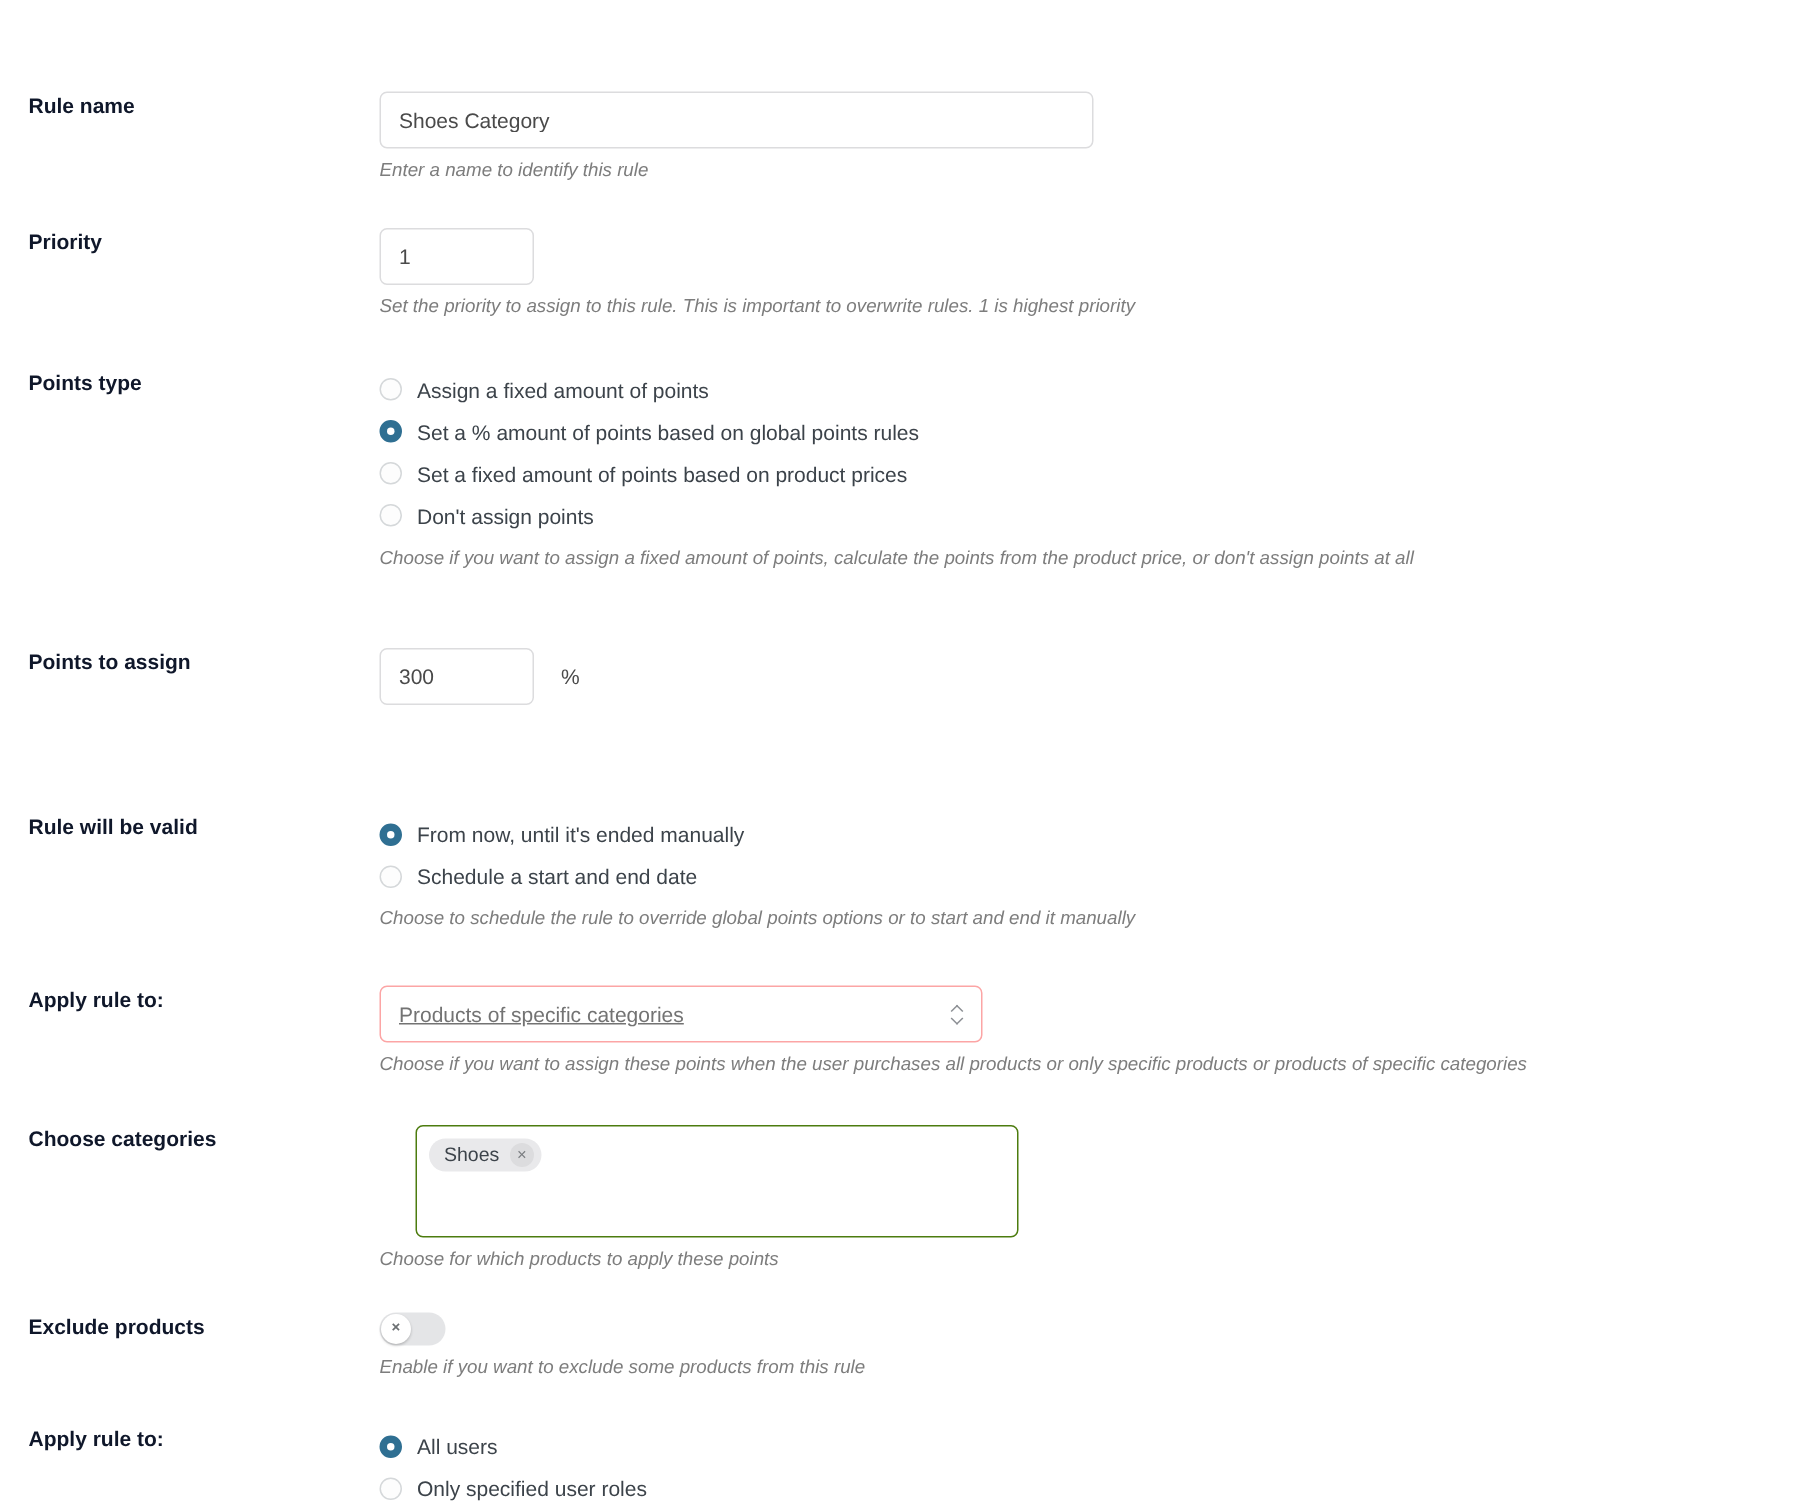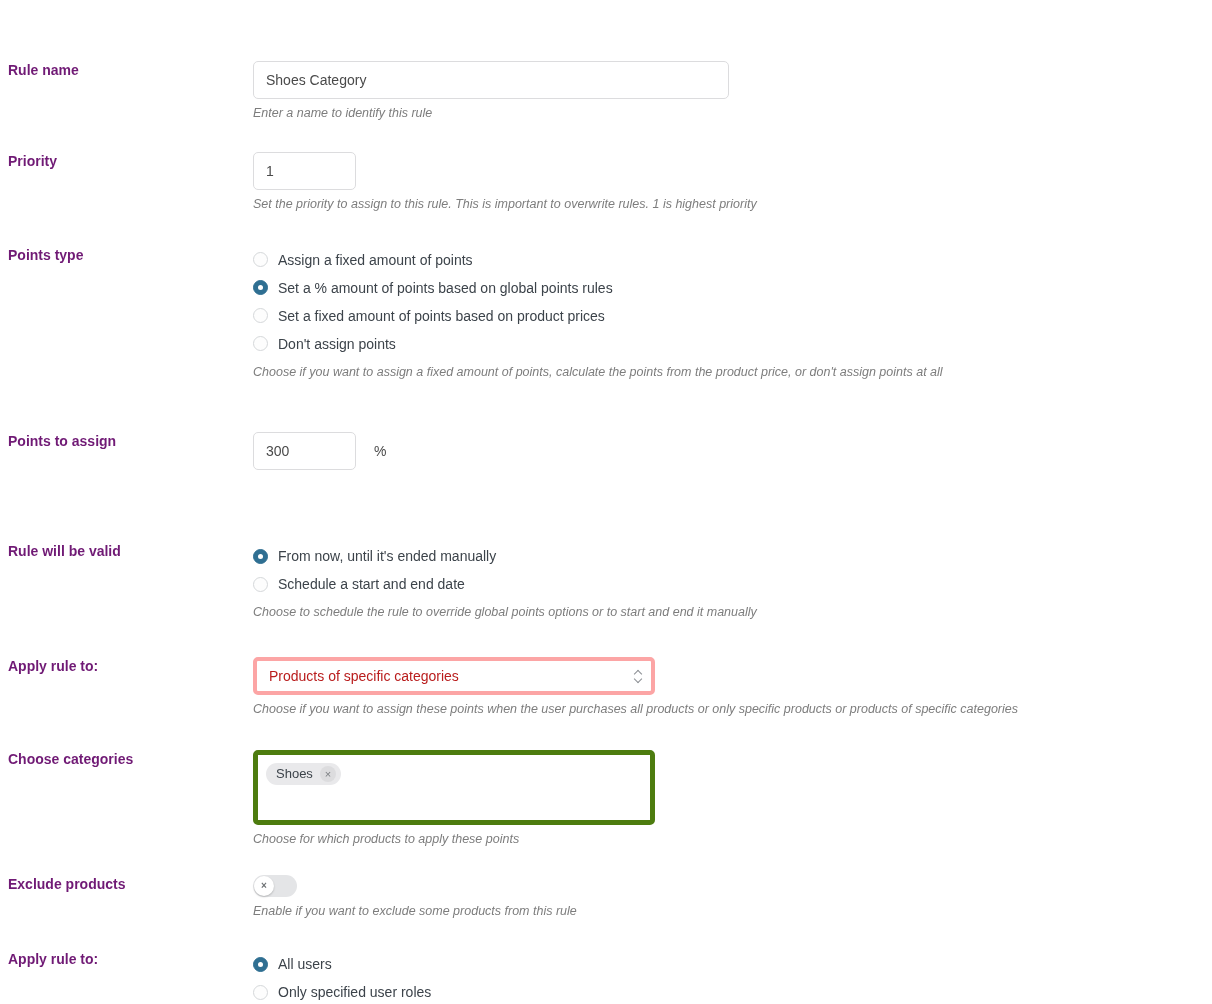--- a/index.html
+++ b/index.html
@@ -24,24 +24,24 @@
 
   .row {
     display: flex;
     align-items: flex-start;
     width: 100%;
   }
 
   .label-col {
     width: 253px;
     flex: 0 0 253px;
-    padding-left: 8px;
+    padding-left: 19px;
     font-size: 14px;
     font-weight: bold;
-    color: #701a75;
+    color: #0f172a;
     line-height: 1.3;
   }
 
   .field-col {
     flex: 1 1 auto;
     min-width: 0;
     padding-right: 0;
   }
 
   .help {
@@ -120,29 +120,30 @@
 
   
   .select-wrap {
     position: relative;
     width: 402px;
     height: 38px;
   }
   .select-box {
     width: 402px;
     height: 38px;
-    border: 4px solid #fca5a5;
+    border: 1px solid #fca5a5;
     border-radius: 5px;
     background: #fff;
     display: flex;
     align-items: center;
     padding: 0 34px 0 12px;
     font-size: 14px;
-    color: #b91c1c;
+    color: #737373;
     cursor: pointer;
+    text-decoration: underline;
   }
   .select-stepper {
     position: absolute;
     right: 12px;
     top: 50%;
     transform: translateY(-50%);
     display: flex;
     flex-direction: column;
     align-items: center;
     gap: 2px;
@@ -167,24 +168,25 @@
     border-top: none;
     border-right: 1.3px solid #8c8f94;
     border-bottom: 1.3px solid #8c8f94;
     top: -1px;
   }
 
   
   .tagbox {
     width: 402px;
     height: 75px;
-    border: 5px solid #4d7c0f;
+    border: 1px solid #4d7c0f;
     border-radius: 5px;
     background: #fff;
     padding: 8px 8px;
+    margin-left: 24px;
   }
   .tag {
     display: inline-flex;
     align-items: center;
     gap: 7px;
     height: 22px;
     padding: 0 5px 0 10px;
     background: #e9e9eb;
     border-radius: 11px;
     font-size: 13px;

